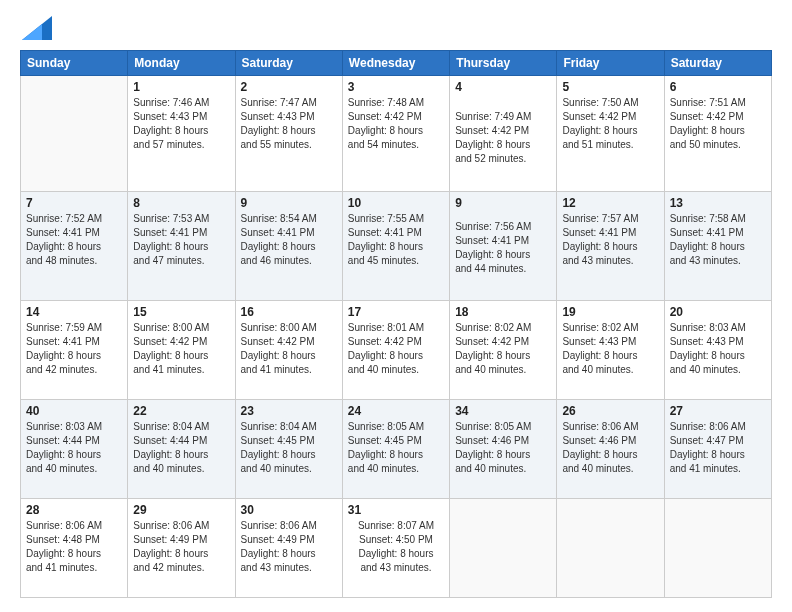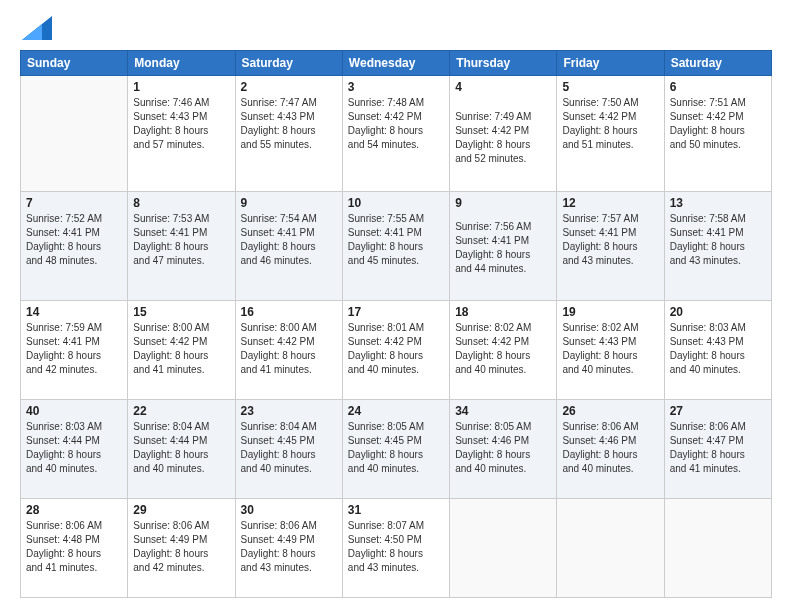--- a/index.html
+++ b/index.html
@@ -197,21 +197,21 @@
           </td>
           <td>
             <span class="day-num">8</span>
             <div class="day-info" style="white-space: pre-line;">Sunrise: 7:53 AM
 Sunset: 4:41 PM
 Daylight: 8 hours
 and 47 minutes.</div>
           </td>
           <td>
             <span class="day-num">9</span>
-            <div class="day-info" style="white-space: pre-line;">Sunrise: 7:54 AM
+            <div class="day-info" style="white-space: pre-line;">Sunrise: 8:54 AM
 Sunset: 4:41 PM
 Daylight: 8 hours
 and 46 minutes.</div>
           </td>
           <td>
             <span class="day-num">10</span>
             <div class="day-info" style="white-space: pre-line;">Sunrise: 7:55 AM
 Sunset: 4:41 PM
 Daylight: 8 hours
 and 45 minutes.</div>
@@ -357,21 +357,21 @@
           </td>
           <td>
             <span class="day-num">30</span>
             <div class="day-info" style="white-space: pre-line;">Sunrise: 8:06 AM
 Sunset: 4:49 PM
 Daylight: 8 hours
 and 43 minutes.</div>
           </td>
           <td>
             <span class="day-num">31</span>
-            <div class="day-info" style="white-space: pre-line;">Sunrise: 8:07 AM
+            <div class="day-info" style="white-space: pre-line; text-align: center;">Sunrise: 8:07 AM
 Sunset: 4:50 PM
 Daylight: 8 hours
 and 43 minutes.</div>
           </td>
           <td class="empty-cell"></td>
           <td class="empty-cell"></td>
           <td class="empty-cell"></td>
         </tr>
       </tbody>
   </table>

